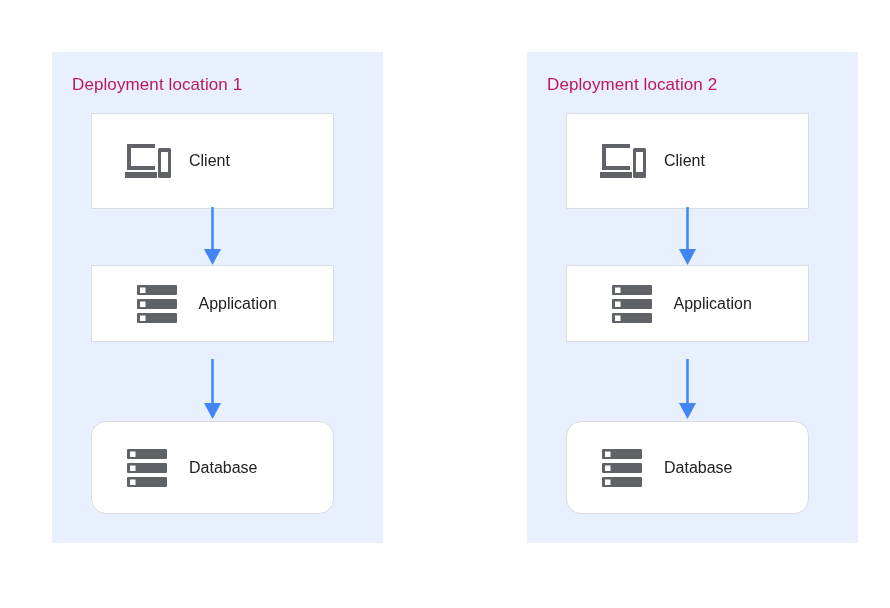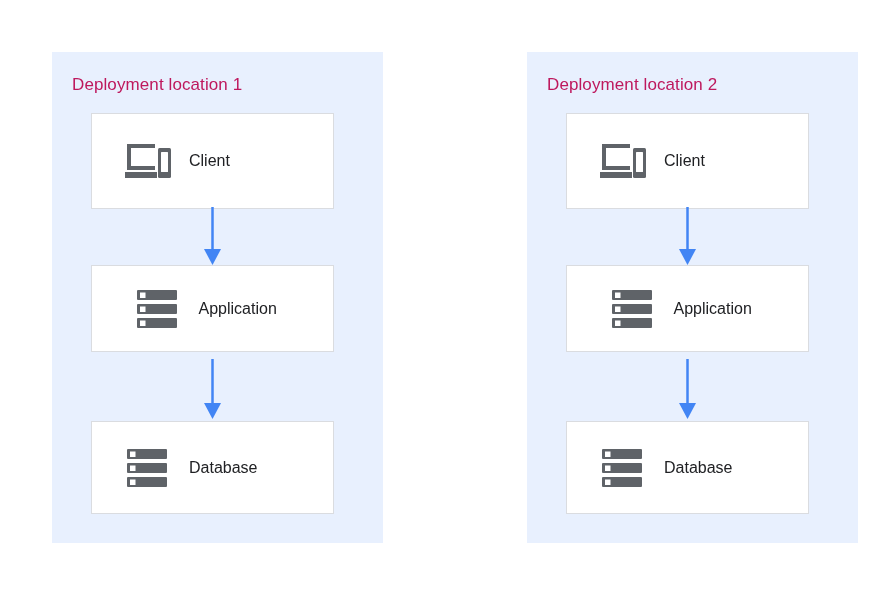--- a/index.html
+++ b/index.html
@@ -58,22 +58,22 @@
     justify-content: center;
   }
   .node-inner {
     display: flex;
     align-items: center;
     justify-content: flex-start;
     gap: 18px;
     width: 175px;
   }
   .node-client      { top: 61px;  height: 96px; }
-  .node-application { top: 213px; height: 87px; padding-left: 19px; }
-  .node-database    { top: 369px; height: 93px; }
+  .node-application { top: 213px; height: 77px; padding-left: 19px; }
+  .node-database    { top: 369px; height: 93px; border-radius: 15px; }
 
   .node-label {
     font-size: 16px;
     line-height: 24px;
     color: #202124;
     white-space: nowrap;
   }
 
   
   .icon {

